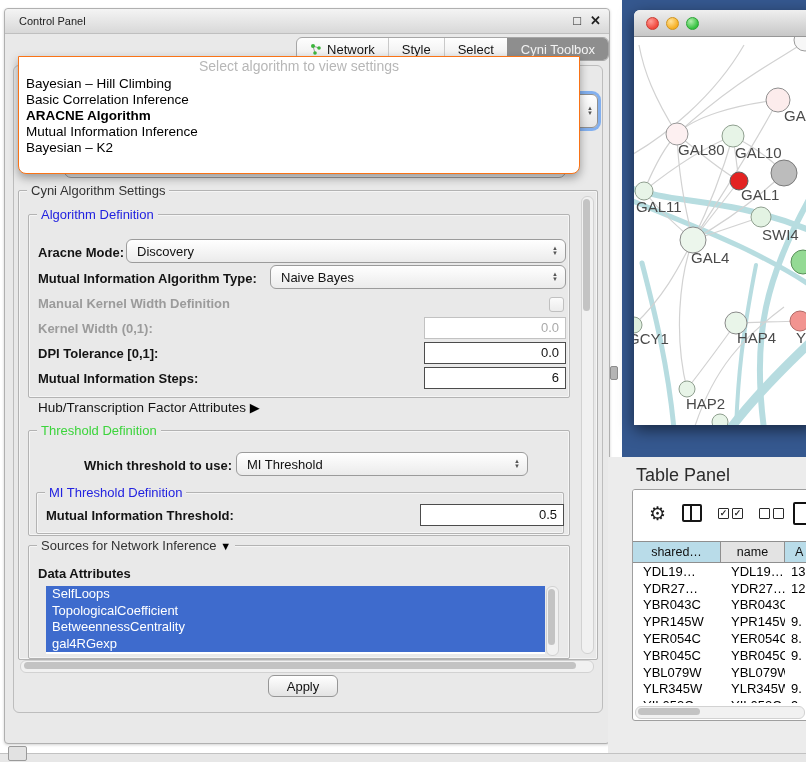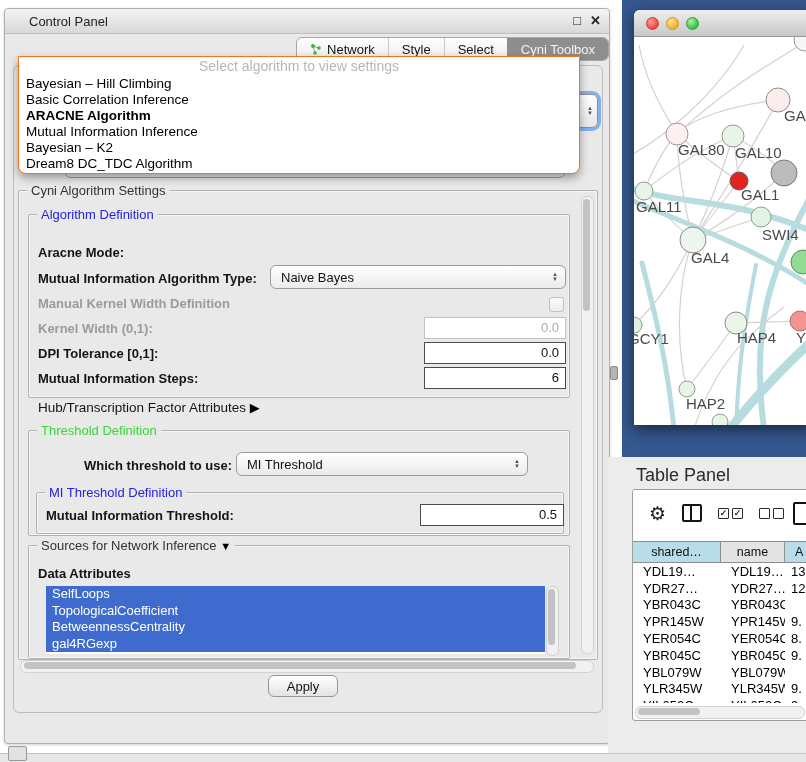--- a/index.html
+++ b/index.html
@@ -7,21 +7,21 @@
          font-family:"Liberation Sans",sans-serif;background:#fff;color:#1b1b1b;}
   .abs{position:absolute;}
 
   
   .cp-window{position:absolute;left:4px;top:8px;width:604px;height:734px;
              background:#e9e9e9;border:1px solid #b0b0b0;border-radius:4px;
              box-shadow:0 1px 3px rgba(0,0,0,.18);}
   .cp-titlebar{position:absolute;left:0;top:0;width:100%;height:24px;
                background:linear-gradient(#f4f4f4,#d8d8d8);border-bottom:1px solid #bfbfbf;
                border-radius:4px 4px 0 0;display:flex;align-items:center;}
-  .cp-title{font-size:13px;color:#222;margin-left:24px;}
+  .cp-title{font-size:11px;color:#222;margin-left:14px;}
   .winbtns{position:absolute;right:8px;top:0;height:24px;display:flex;align-items:center;gap:9px;}
   .winbtn{font-size:13px;color:#222;font-weight:bold;cursor:default;line-height:24px;}
 
   
   .tabs-row{position:absolute;left:0;width:604px;display:flex;justify-content:flex-end;}
   .tabbar{display:flex;border:1px solid #a6a6a6;border-radius:6px;overflow:hidden;
           background:linear-gradient(#fefefe,#ececec);height:22px;}
   .tab{display:flex;align-items:center;padding:0 13px;font-size:13px;color:#141414;
        border-left:1px solid #c9c9c9;white-space:nowrap;}
   .tab:first-child{border-left:none;}
@@ -194,20 +194,27 @@
     <span class="legend">Cyni Algorithm Settings</span>
   </div>
   <div class="vtrack" style="left:581px;top:196px;height:456px;">
     <div class="vthumb" style="top:2px;height:112px;"></div>
   </div>
 
   <div class="group" style="left:28px;top:214px;width:540px;height:182px;">
     <span class="legend blue">Algorithm Definition</span>
   </div>
   <span class="lbl" style="left:38px;top:245px;">Aracne Mode:</span>
+  <div class="combo" style="left:126px;top:239px;width:440px;">
+    <span>Discovery</span>
+    <span class="stepper">
+        <span>▲</span>
+        <span>▼</span>
+      </span>
+  </div>
   <span class="lbl" style="left:38px;top:271px;">Mutual Information Algorithm Type:</span>
   <div class="combo" style="left:270px;top:265px;width:296px;">
     <span>Naive Bayes</span>
     <span class="stepper">
         <span>▲</span>
         <span>▼</span>
       </span>
   </div>
   <span class="lbl dis" style="left:38px;top:296px;">Manual Kernel Width Definition</span>
   <span class="checkbox" style="left:549px;top:297px;"></span>
@@ -265,21 +272,20 @@
 
 
   <div class="popup">
     <div class="popup-hint">Select algorithm to view settings</div>
     <div id="algo-items">
         <div class="popup-item">Bayesian – Hill Climbing</div>
         <div class="popup-item">Basic Correlation Inference</div>
         <div class="popup-item sel">ARACNE Algorithm</div>
         <div class="popup-item">Mutual Information Inference</div>
         <div class="popup-item">Bayesian – K2</div>
-        <div class="popup-item">Dream8 DC_TDC Algorithm</div>
       </div>
   </div>
 
   <div class="splitter"></div>
 
   <div class="blue-bg"></div>
   <div class="mac-window">
     <div class="mac-titlebar">
       <span class="light red"></span>
       <span class="light yellow"></span>

